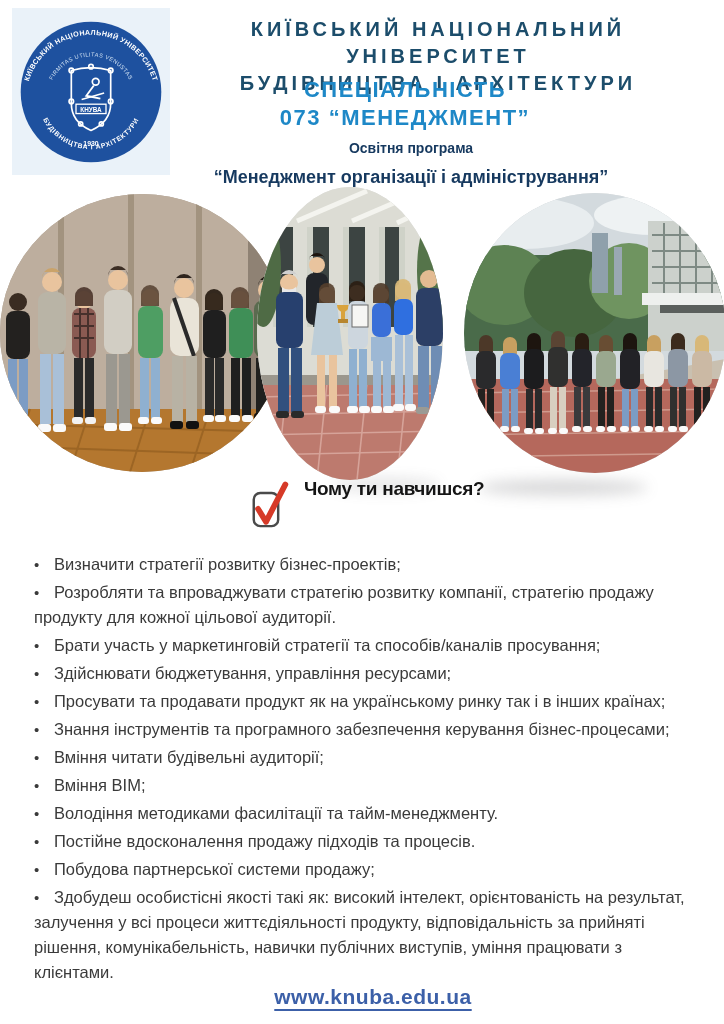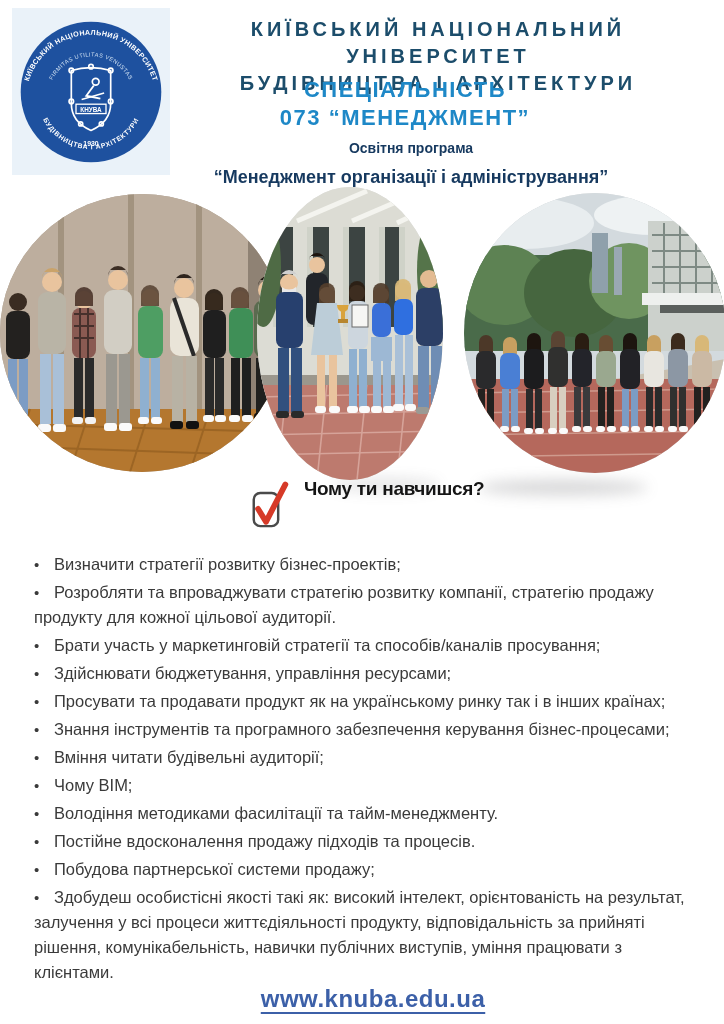--- a/index.html
+++ b/index.html
@@ -34,21 +34,21 @@
   .q-check{width:46px;height:56px;flex:0 0 auto;}
   .q-label{font-size:19px;font-weight:bold;color:#151515;letter-spacing:-0.3px;margin:0 0 8px 10px;white-space:nowrap;}
 
   
   .learn-list{position:absolute;left:26px;top:552px;width:668px;color:#3a3a3a;margin-left:8px;}
   .learn-item{font-size:16.5px;line-height:25px;margin:0 0 3px 0;}
   .learn-item .dot{display:inline-block;width:20px;color:#3a3a3a;font-size:15px;}
 
   
   .footer{position:absolute;left:20px;top:985px;width:706px;text-align:center;}
-  .site-link{color:#3c60a8;font-size:24px;font-weight:bold;letter-spacing:0.5px;text-decoration:underline;text-underline-offset:5px;cursor:pointer;}
+  .site-link{color:#3c60a8;font-size:21px;font-weight:bold;letter-spacing:0.5px;text-decoration:underline;text-underline-offset:5px;cursor:pointer;}
 </style>
 </head>
 <body>
 
 <div id="page">
 
   <div class="logo-box">
     <svg viewBox="0 0 160 160">
       <circle cx="80" cy="80" r="75" fill="#1e519f"></circle>
       <defs>
@@ -433,21 +433,21 @@
   </div>
 
   <div class="learn-list">
     <div class="learn-item"><span class="dot">•</span><span>Визначити стратегії розвитку бізнес-проектів;</span></div>
     <div class="learn-item"><span class="dot">•</span><span>Розробляти та впроваджувати стратегію розвитку компанії, стратегію продажу продукту для кожної цільової аудиторії.</span></div>
     <div class="learn-item"><span class="dot">•</span><span>Брати участь у маркетинговій стратегії та способів/каналів просування;</span></div>
     <div class="learn-item"><span class="dot">•</span><span>Здійснювати бюджетування, управління ресурсами;</span></div>
     <div class="learn-item"><span class="dot">•</span><span>Просувати та продавати продукт як на українському ринку так і в інших країнах;</span></div>
     <div class="learn-item"><span class="dot">•</span><span>Знання інструментів та програмного забезпечення керування бізнес-процесами;</span></div>
     <div class="learn-item"><span class="dot">•</span><span>Вміння читати будівельні аудиторії;</span></div>
-    <div class="learn-item"><span class="dot">•</span><span>Чому BIM;</span></div>
+    <div class="learn-item"><span class="dot">•</span><span>Вміння BIM;</span></div>
     <div class="learn-item"><span class="dot">•</span><span>Володіння методиками фасилітації та тайм-менеджменту.</span></div>
     <div class="learn-item"><span class="dot">•</span><span>Постійне вдосконалення продажу підходів та процесів.</span></div>
     <div class="learn-item"><span class="dot">•</span><span>Побудова партнерської системи продажу;</span></div>
     <div class="learn-item"><span class="dot">•</span><span>Здобудеш особистісні якості такі як: високий інтелект, орієнтованість на результат, залучення у всі процеси життєдіяльності продукту, відповідальність за прийняті рішення, комунікабельність, навички публічних виступів, уміння працювати з клієнтами.</span></div>
   </div>
 
   <div class="footer">
     <a class="site-link">www.knuba.edu.ua</a>
   </div>
 

